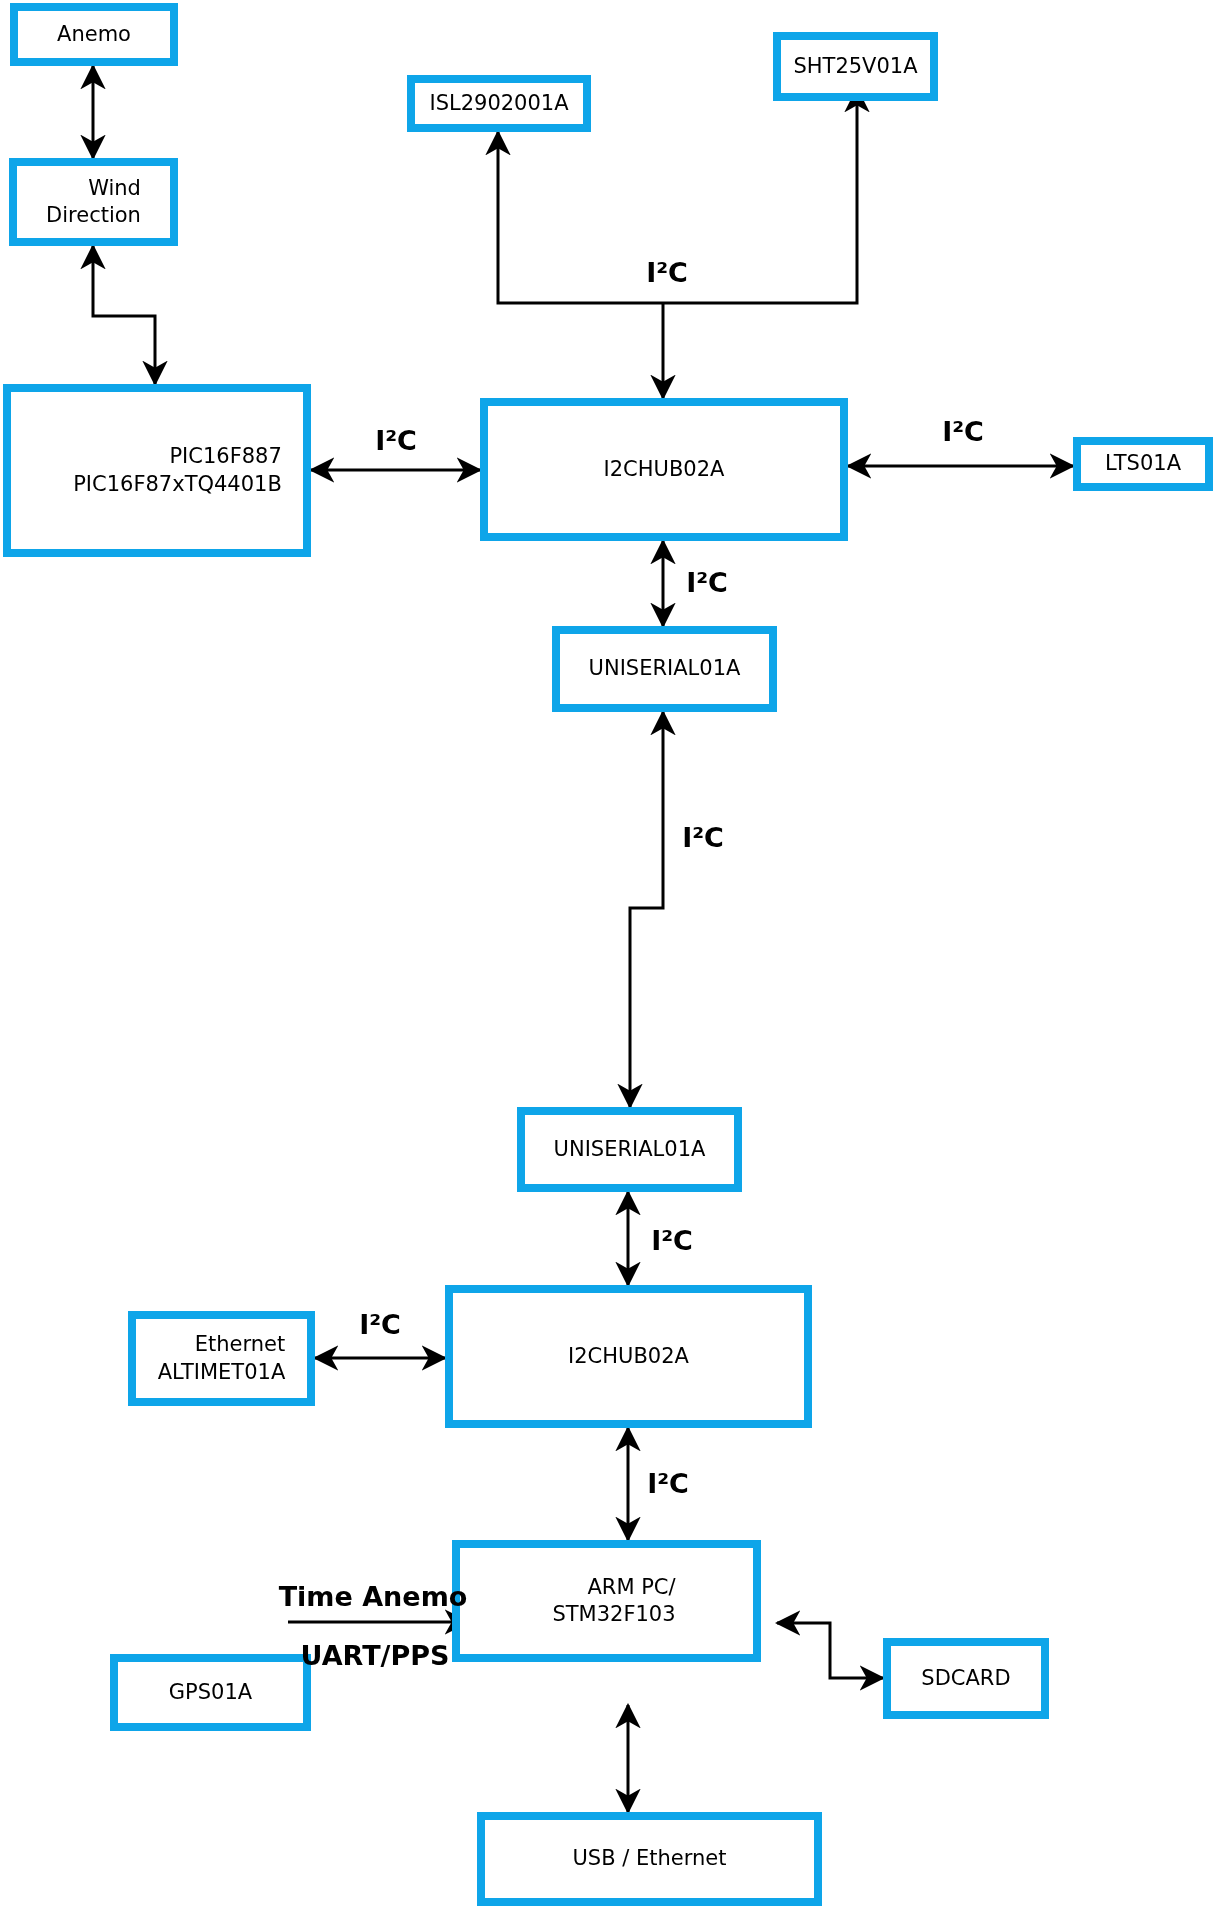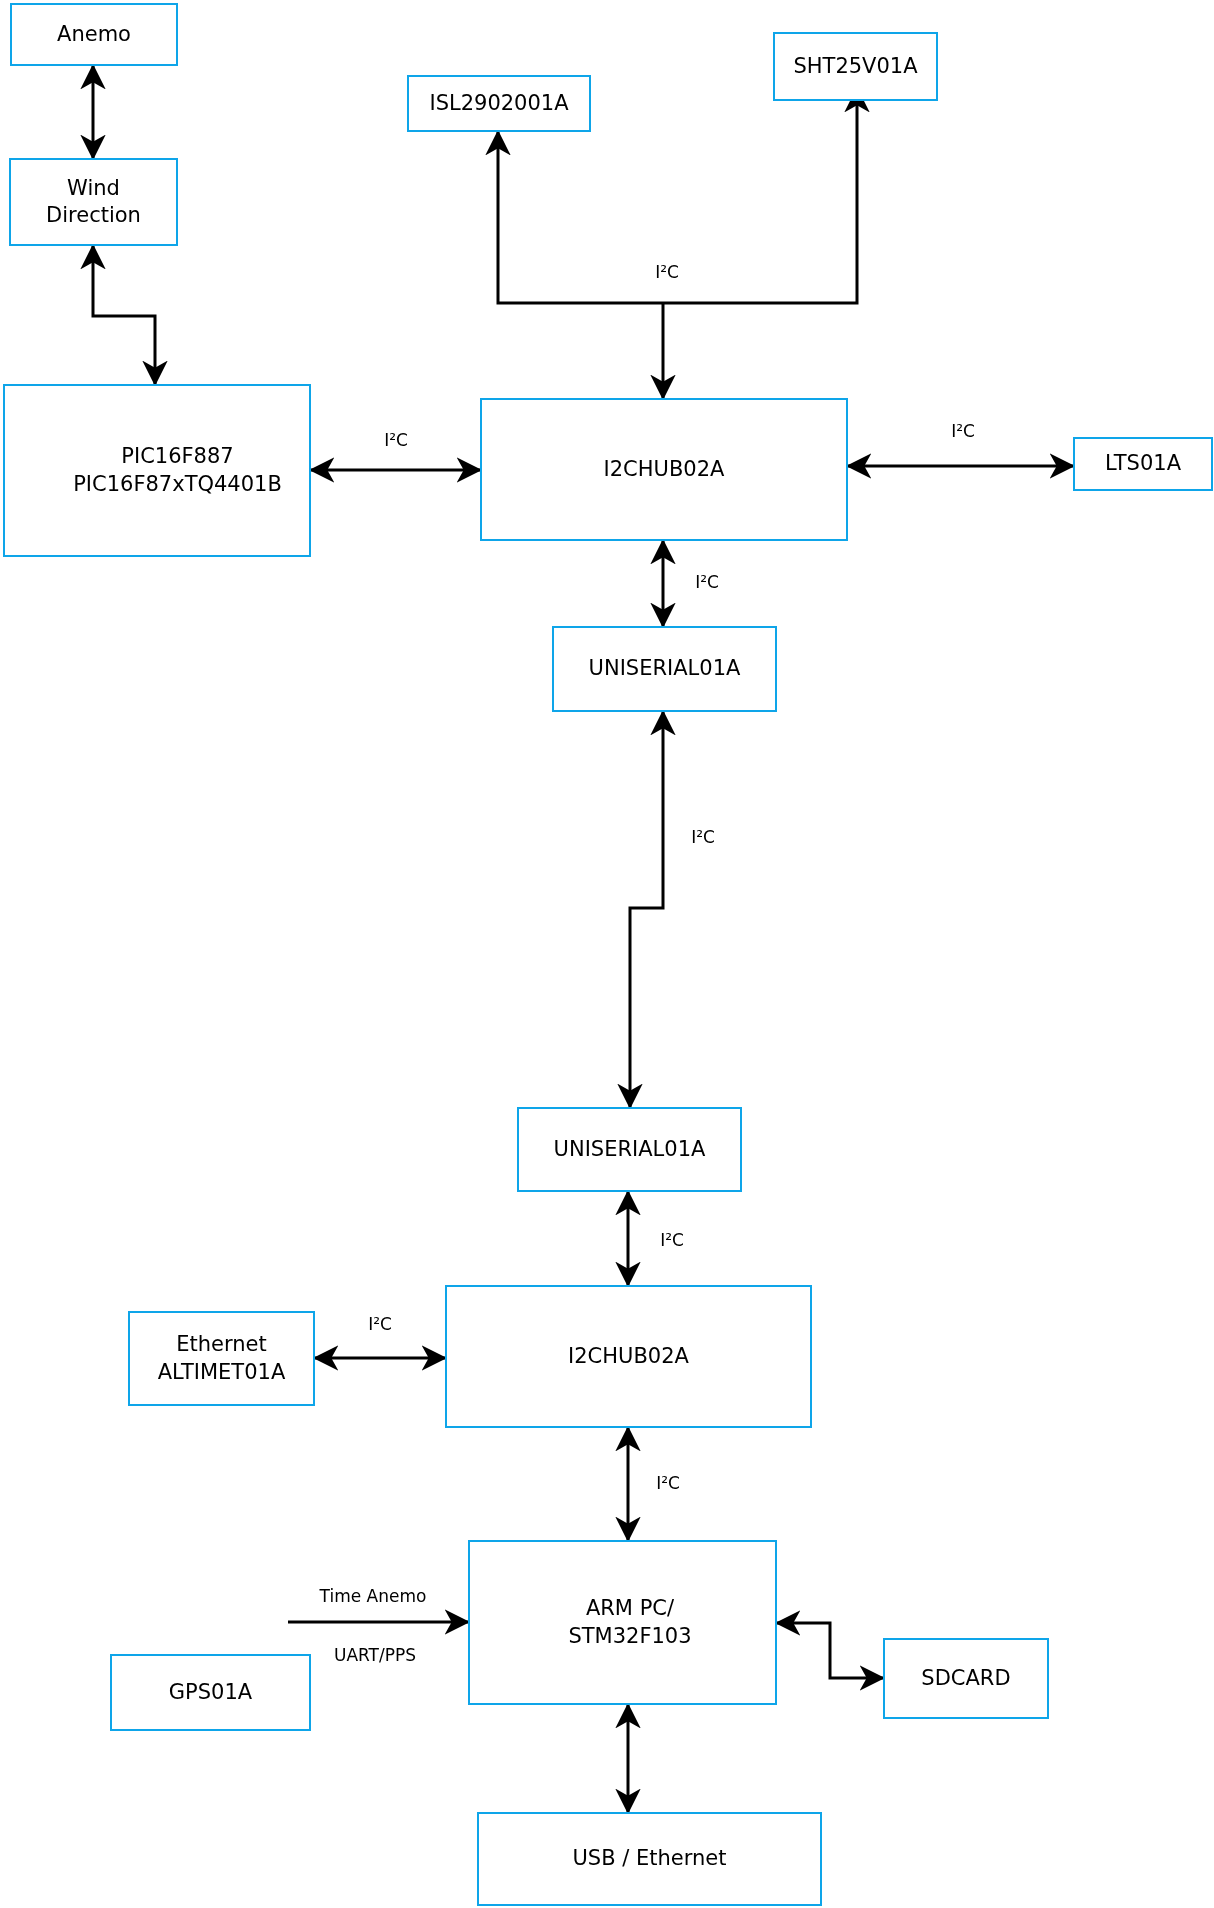--- a/index.html
+++ b/index.html
@@ -19,36 +19,37 @@
   .wires {
     position: absolute;
     left: 0;
     top: 0;
     width: 1214px;
     height: 1908px;
   }
   .node {
     position: absolute;
     box-sizing: border-box;
-    border: 2px solid #0ea5e9;
+    border: 8px solid #0ea5e9;
     background: #ffffff;
     display: flex;
     align-items: center;
     justify-content: center;
-    text-align: center;
+    text-align: right;
     font-size: 21px;
     line-height: 1.3;
     white-space: pre-line;
   }
   .edge-label {
     position: absolute;
     transform: translate(-50%, -50%);
-    font-size: 17px;
+    font-size: 27px;
     white-space: nowrap;
     background: transparent;
+    font-weight: bold;
   }
 </style>
 </head>
 <body>
 
 <div class="canvas">
 
   <svg class="wires" viewBox="0 0 1214 1908" xmlns="http://www.w3.org/2000/svg">
     <defs>
       <marker id="arr" viewBox="0 0 10 10" refX="9.2" refY="5" markerWidth="8.5" markerHeight="8.5" orient="auto-start-reverse" markerUnits="strokeWidth">
@@ -93,21 +94,21 @@
 
   <div class="node" style="left:517px; top:1107px; width:225px; height:85px;">UNISERIAL01A</div>
 
   <div class="node" style="left:445px; top:1285px; width:367px; height:143px;">I2CHUB02A</div>
 
   <div class="node" style="left:128px; top:1311px; width:187px; height:95px;">Ethernet
 ALTIMET01A</div>
 
   <div class="node" style="left:110px; top:1654px; width:201px; height:77px;">GPS01A</div>
 
-  <div class="node" style="left:468px; top:1540px; width:309px; height:165px;padding-left:15px;">ARM PC/
+  <div class="node" style="left:452px; top:1540px; width:309px; height:122px;padding-left:15px;">ARM PC/
 STM32F103</div>
 
   <div class="node" style="left:883px; top:1638px; width:166px; height:81px;">SDCARD</div>
 
   <div class="node" style="left:477px; top:1812px; width:345px; height:94px;">USB / Ethernet</div>
 
   <div class="edge-label" style="left:667px; top:272px;">I²C</div>
 
   <div class="edge-label" style="left:396px; top:440px;">I²C</div>
 

